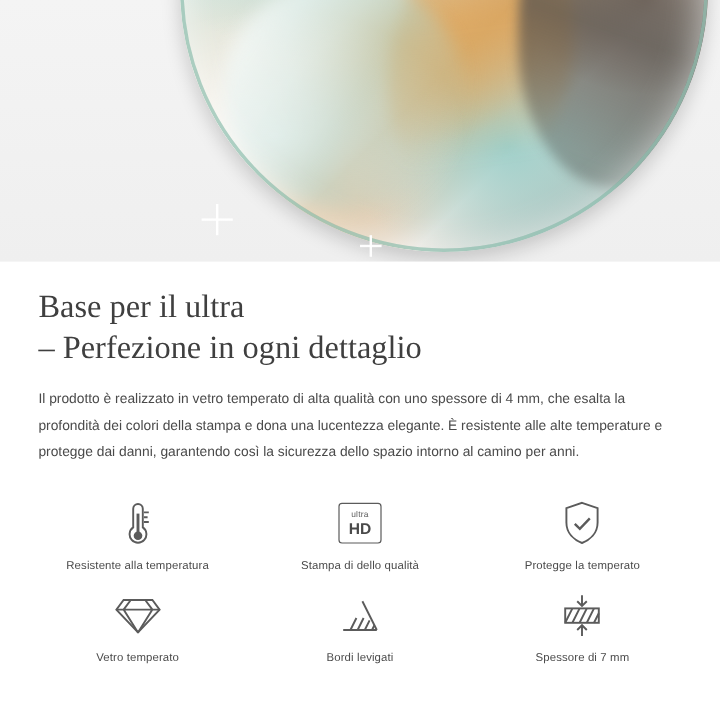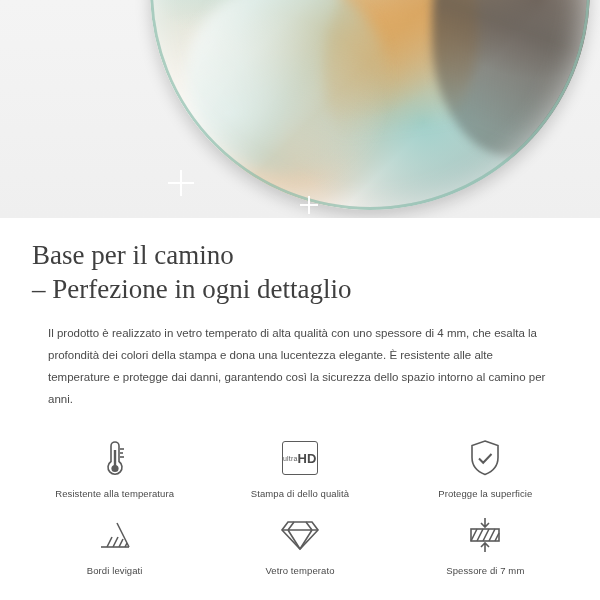--- a/index.html
+++ b/index.html
@@ -124,21 +124,21 @@
     line-height: 34px;
     color: #3f3f3f;
     font-weight: 400;
     margin: 0 0 16px 0;
     white-space: pre-line;
   }
   .paragraph {
     font-size: 11.5px;
     line-height: 22px;
     color: #4a4a4a;
-    margin: 16px;
+    margin: 0;
     max-width: 545px;
   }
 
   
   .features {
     margin-top: 26px;
     padding: 0 22px;
     display: grid;
     grid-template-columns: repeat(3, 1fr);
     row-gap: 14px;
@@ -161,22 +161,23 @@
     color: #4a4a4a;
     text-align: left;
     letter-spacing: 0.1px;
   }
   .hd-box {
     width: 34px;
     height: 32px;
     border: 1.6px solid #5b5b5b;
     border-radius: 3px;
     display: flex;
+    flex-direction: column;
     align-items: center;
-    justify-content: flex-start;
+    justify-content: center;
     line-height: 1;
   }
   .hd-top {
     font-size: 7px;
     color: #5b5b5b;
     letter-spacing: 0.2px;
   }
   .hd-bottom {
     font-size: 13px;
     font-weight: bold;
@@ -194,21 +195,21 @@
     <div class="glass-panel">
       <div class="swirl-a"></div>
       <div class="swirl-b"></div>
       <div class="swirl-c"></div>
     </div>
     <div class="sparkle"></div>
     <div class="sparkle s2"></div>
   </div>
 
   <div class="content">
-    <h1 class="title">Base per il camino
+    <h1 class="title">Base per il ultra
 – Perfezione in ogni dettaglio</h1>
     <p class="paragraph">Il prodotto è realizzato in vetro temperato di alta qualità con uno spessore di 4 mm, che esalta la profondità dei colori della stampa e dona una lucentezza elegante. È resistente alle alte temperature e protegge dai danni, garantendo così la sicurezza dello spazio intorno al camino per anni.</p>
   </div>
 
   <div class="features">
 
     <div class="feature">
       <div class="feature-icon">
         <svg width="26" height="40" viewBox="0 0 26 40" fill="none" stroke="#5b5b5b" stroke-width="1.6">
           <path d="M13 4a4 4 0 0 1 4 4v15.5a7 7 0 1 1-8 0V8a4 4 0 0 1 4-4z"></path>
@@ -232,42 +233,42 @@
       <div class="feature-label">Stampa di dello qualità</div>
     </div>
 
     <div class="feature">
       <div class="feature-icon">
         <svg width="36" height="40" viewBox="0 0 36 40" fill="none" stroke="#5b5b5b" stroke-width="1.6">
           <path d="M18 3l13 4.5v12c0 9-6.5 14.5-13 17-6.5-2.5-13-8-13-17v-12L18 3z"></path>
           <path d="M12 20.5l4.2 4.2L24.5 16" stroke-width="2"></path>
         </svg>
       </div>
-      <div class="feature-label">Protegge la superficie</div>
+      <div class="feature-label">Protegge la temperato</div>
+    </div>
+
+    <div class="feature">
+      <div class="feature-icon">
+        <svg width="40" height="34" viewBox="0 0 40 34" fill="none" stroke="#5b5b5b" stroke-width="1.6">
+          <path d="M8 4h24l6 8-18 19L2 12l6-8z"></path>
+          <path d="M2 12h36M14 4l-6 8 12 19M26 4l6 8-12 19"></path>
+        </svg>
+      </div>
+      <div class="feature-label">Vetro temperato</div>
     </div>
 
     <div class="feature">
       <div class="feature-icon">
         <svg width="36" height="32" viewBox="0 0 36 32" fill="none" stroke="#5b5b5b" stroke-width="1.6">
           <path d="M4 28h28"></path>
           <path d="M32 28L20 4"></path>
           <path d="M10 28l5-10M16 28l5-10M22 28l4-8M28 28l2-4"></path>
         </svg>
       </div>
       <div class="feature-label">Bordi levigati</div>
-    </div>
-
-    <div class="feature">
-      <div class="feature-icon">
-        <svg width="40" height="34" viewBox="0 0 40 34" fill="none" stroke="#5b5b5b" stroke-width="1.6">
-          <path d="M8 4h24l6 8-18 19L2 12l6-8z"></path>
-          <path d="M2 12h36M14 4l-6 8 12 19M26 4l6 8-12 19"></path>
-        </svg>
-      </div>
-      <div class="feature-label">Vetro temperato</div>
     </div>
 
     <div class="feature">
       <div class="feature-icon">
         <svg width="40" height="38" viewBox="0 0 40 38" fill="none" stroke="#5b5b5b" stroke-width="1.6">
           <path d="M20 2v8M16 7l4 4 4-4"></path>
           <path d="M20 36v-8M16 31l4-4 4 4"></path>
           <rect x="6" y="13" width="28" height="12"></rect>
           <path d="M6 25l6-12M12 25l6-12M18 25l6-12M24 25l6-12M30 25l4-8"></path>
         </svg>

